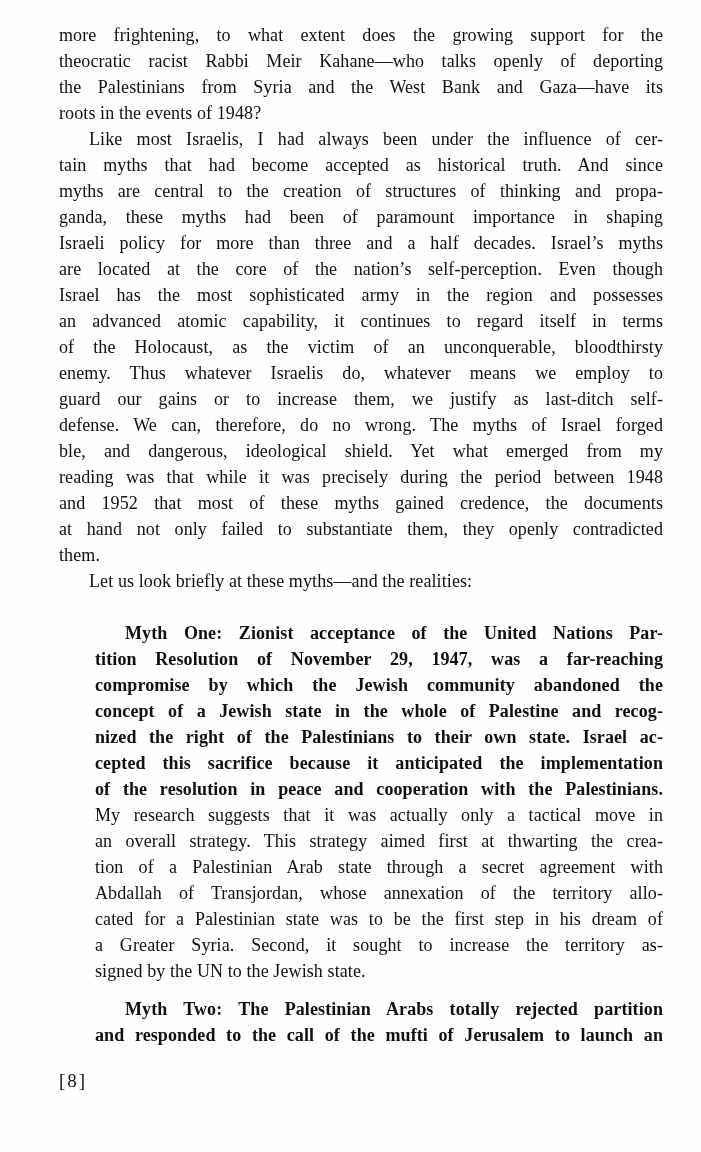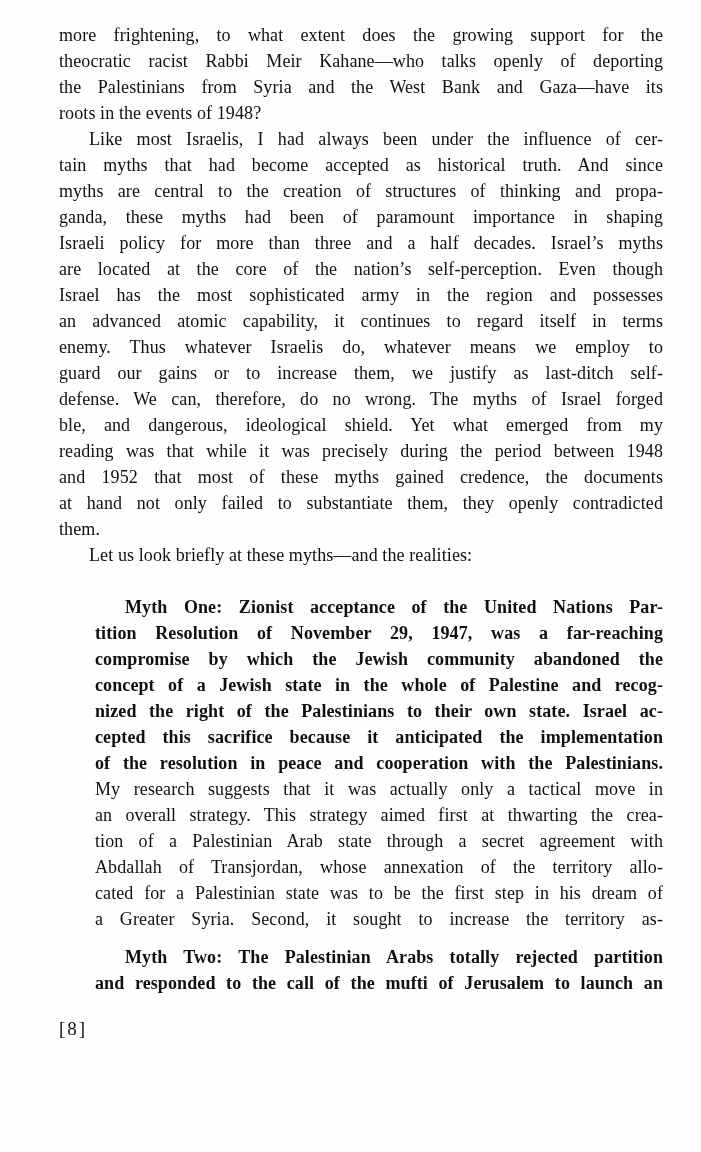--- a/index.html
+++ b/index.html
@@ -74,20 +74,21 @@
       </div>
       <div class="block">
         <div class="line indent">Like most Israelis, I had always been under the influence of cer-</div>
         <div class="line">tain myths that had become accepted as historical truth. And since</div>
         <div class="line">myths are central to the creation of structures of thinking and propa-</div>
         <div class="line">ganda, these myths had been of paramount importance in shaping</div>
         <div class="line">Israeli policy for more than three and a half decades. Israel’s myths</div>
         <div class="line">are located at the core of the nation’s self-perception. Even though</div>
         <div class="line">Israel has the most sophisticated army in the region and possesses</div>
         <div class="line">an advanced atomic capability, it continues to regard itself in terms</div>
+        <div class="line">of the Holocaust, as the victim of an unconquerable, bloodthirsty</div>
         <div class="line">enemy. Thus whatever Israelis do, whatever means we employ to</div>
         <div class="line">guard our gains or to increase them, we justify as last-ditch self-</div>
         <div class="line">defense. We can, therefore, do no wrong. The myths of Israel forged</div>
         <div class="line">ble, and dangerous, ideological shield. Yet what emerged from my</div>
         <div class="line">reading was that while it was precisely during the period between 1948</div>
         <div class="line">and 1952 that most of these myths gained credence, the documents</div>
         <div class="line">at hand not only failed to substantiate them, they openly contradicted</div>
         <div class="line short">them.</div>
       </div>
       <div class="block">
@@ -100,20 +101,21 @@
         <div class="line bold">concept of a Jewish state in the whole of Palestine and recog-</div>
         <div class="line bold">nized the right of the Palestinians to their own state. Israel ac-</div>
         <div class="line bold">cepted this sacrifice because it anticipated the implementation</div>
         <div class="line bold">of the resolution in peace and cooperation with the Palestinians.</div>
         <div class="line">My research suggests that it was actually only a tactical move in</div>
         <div class="line">an overall strategy. This strategy aimed first at thwarting the crea-</div>
         <div class="line">tion of a Palestinian Arab state through a secret agreement with</div>
         <div class="line">Abdallah of Transjordan, whose annexation of the territory allo-</div>
         <div class="line">cated for a Palestinian state was to be the first step in his dream of</div>
         <div class="line">a Greater Syria. Second, it sought to increase the territory as-</div>
+        <div class="line short">signed by the UN to the Jewish state.</div>
       </div>
       <div class="block myth gap-two">
         <div class="line bold indent">Myth Two: The Palestinian Arabs totally rejected partition</div>
         <div class="line bold">and responded to the call of the mufti of Jerusalem to launch an</div>
       </div>
     </div>
   <div class="page-number">[8]</div>
 </main>
 
 </body></html>

